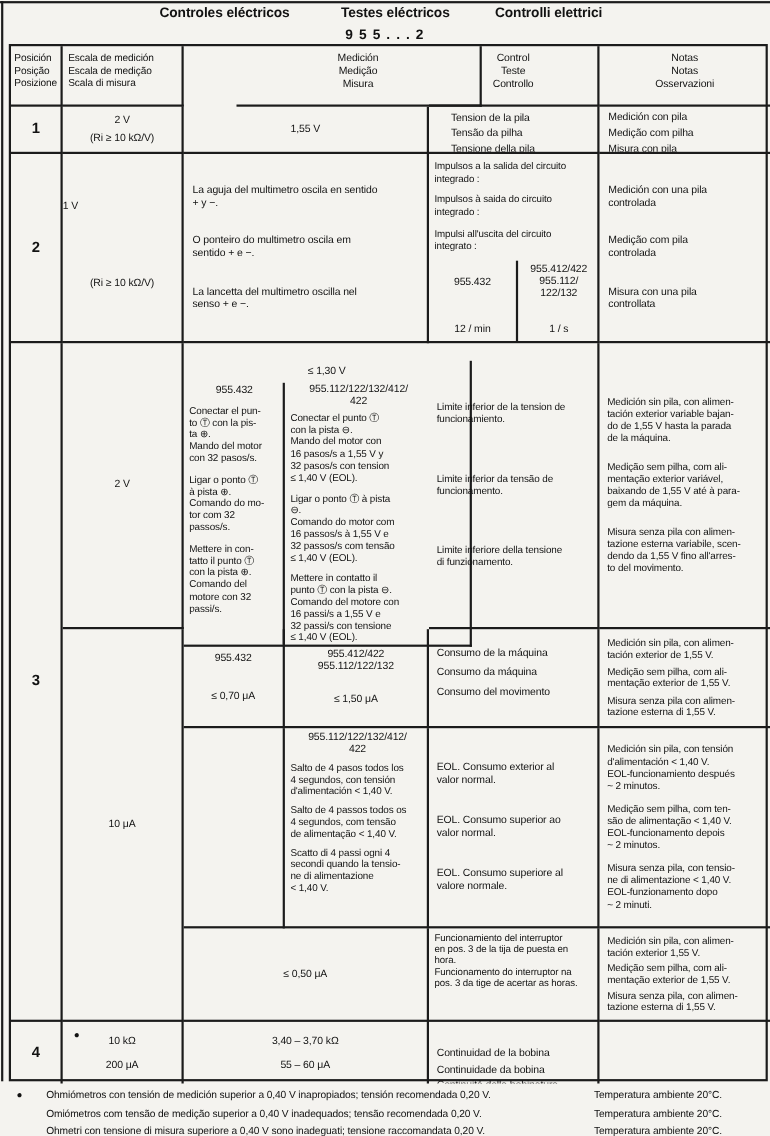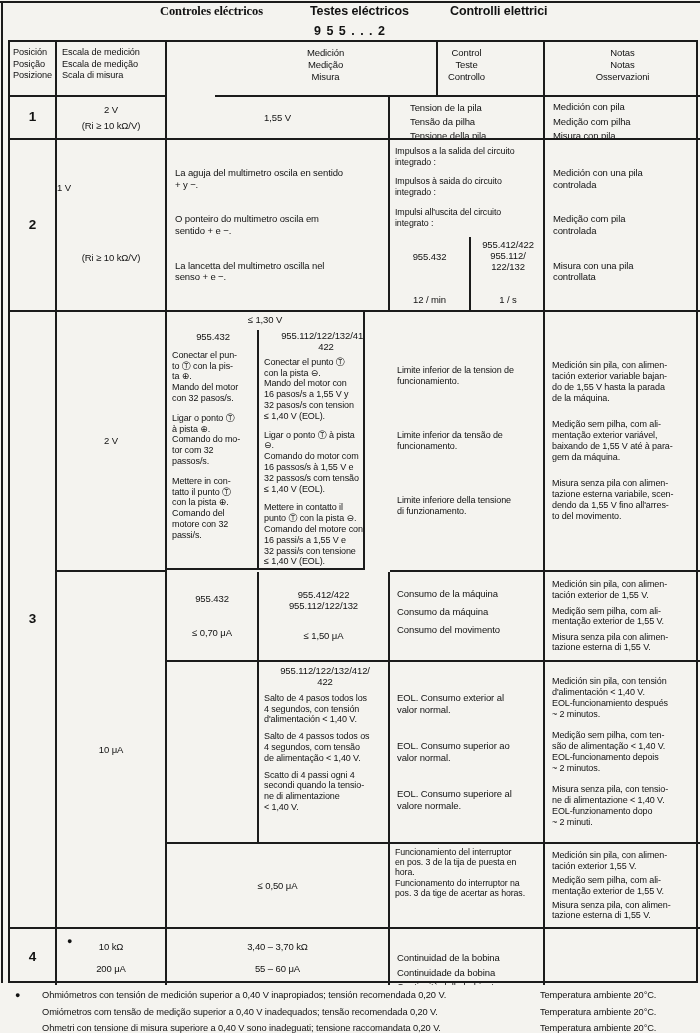--- a/index.html
+++ b/index.html
@@ -34,21 +34,21 @@
 </style>
 </head>
 <body>
 
 <div class="page">
 
   <div class="edge" style="left:0;top:1px;width:700px;height:2px;"></div>
   <div class="edge" style="left:1px;top:1px;width:2px;height:982px;"></div>
 
   <div class="titlebar">
-    <span style="left:160px;top:4px;font-family:Liberation Serif, serif;">Controles eléctricos</span>
+    <span style="left:145px;top:4px;">Controles eléctricos</span>
     <span style="left:310px;top:4px;">Testes eléctricos</span>
     <span style="left:450px;top:4px;">Controlli elettrici</span>
   </div>
   <div class="caliber">9 5 5 . . . 2</div>
 
   <div class="sheet">
 
     <div class="cell pre bR bB" style="left:0;top:0;width:47px;height:55px;padding:5px 3px;font-size:9.2px;">Posición
 Posição
 Posizione</div>
@@ -116,21 +116,21 @@
       <div class="pre">Medição com pila
 controlada</div>
       <div class="pre">Misura con una pila
 controllata</div>
     </div>
 
     <div class="cell ctr posnum bR bB" style="left:0;top:270px;width:47px;height:617px;">3</div>
     <div class="cell ctr bR bB" style="left:47px;top:270px;width:110px;height:260px;">2 V</div>
     <div class="cell ctr bR bB" style="left:47px;top:530px;width:110px;height:357px;">10 μA</div>
 
-    <div class="cell bR bB" style="left:157px;top:268px;width:198px;height:260px;">
+    <div class="cell bR bB" style="left:157px;top:286px;width:262px;height:260px;">
       <div style="position:absolute;left:0;top:4px;width:100%;text-align:center;">≤ 1,30 V</div>
       <div style="position:absolute;left:0;top:20px;width:92px;height:240px;border-right:2px solid #1b1b1b;box-sizing:border-box;padding:1px 3px 0 5px;">
         <div class="modelhead">955.432</div>
         <div class="paras small" style="row-gap:9px;margin-top:7px;line-height:1.2;">
           <div class="pre">Conectar el pun-
 to Ⓣ con la pis-
 ta ⊕.
 Mando del motor
 con 32 pasos/s.</div>
           <div class="pre">Ligar o ponto Ⓣ

